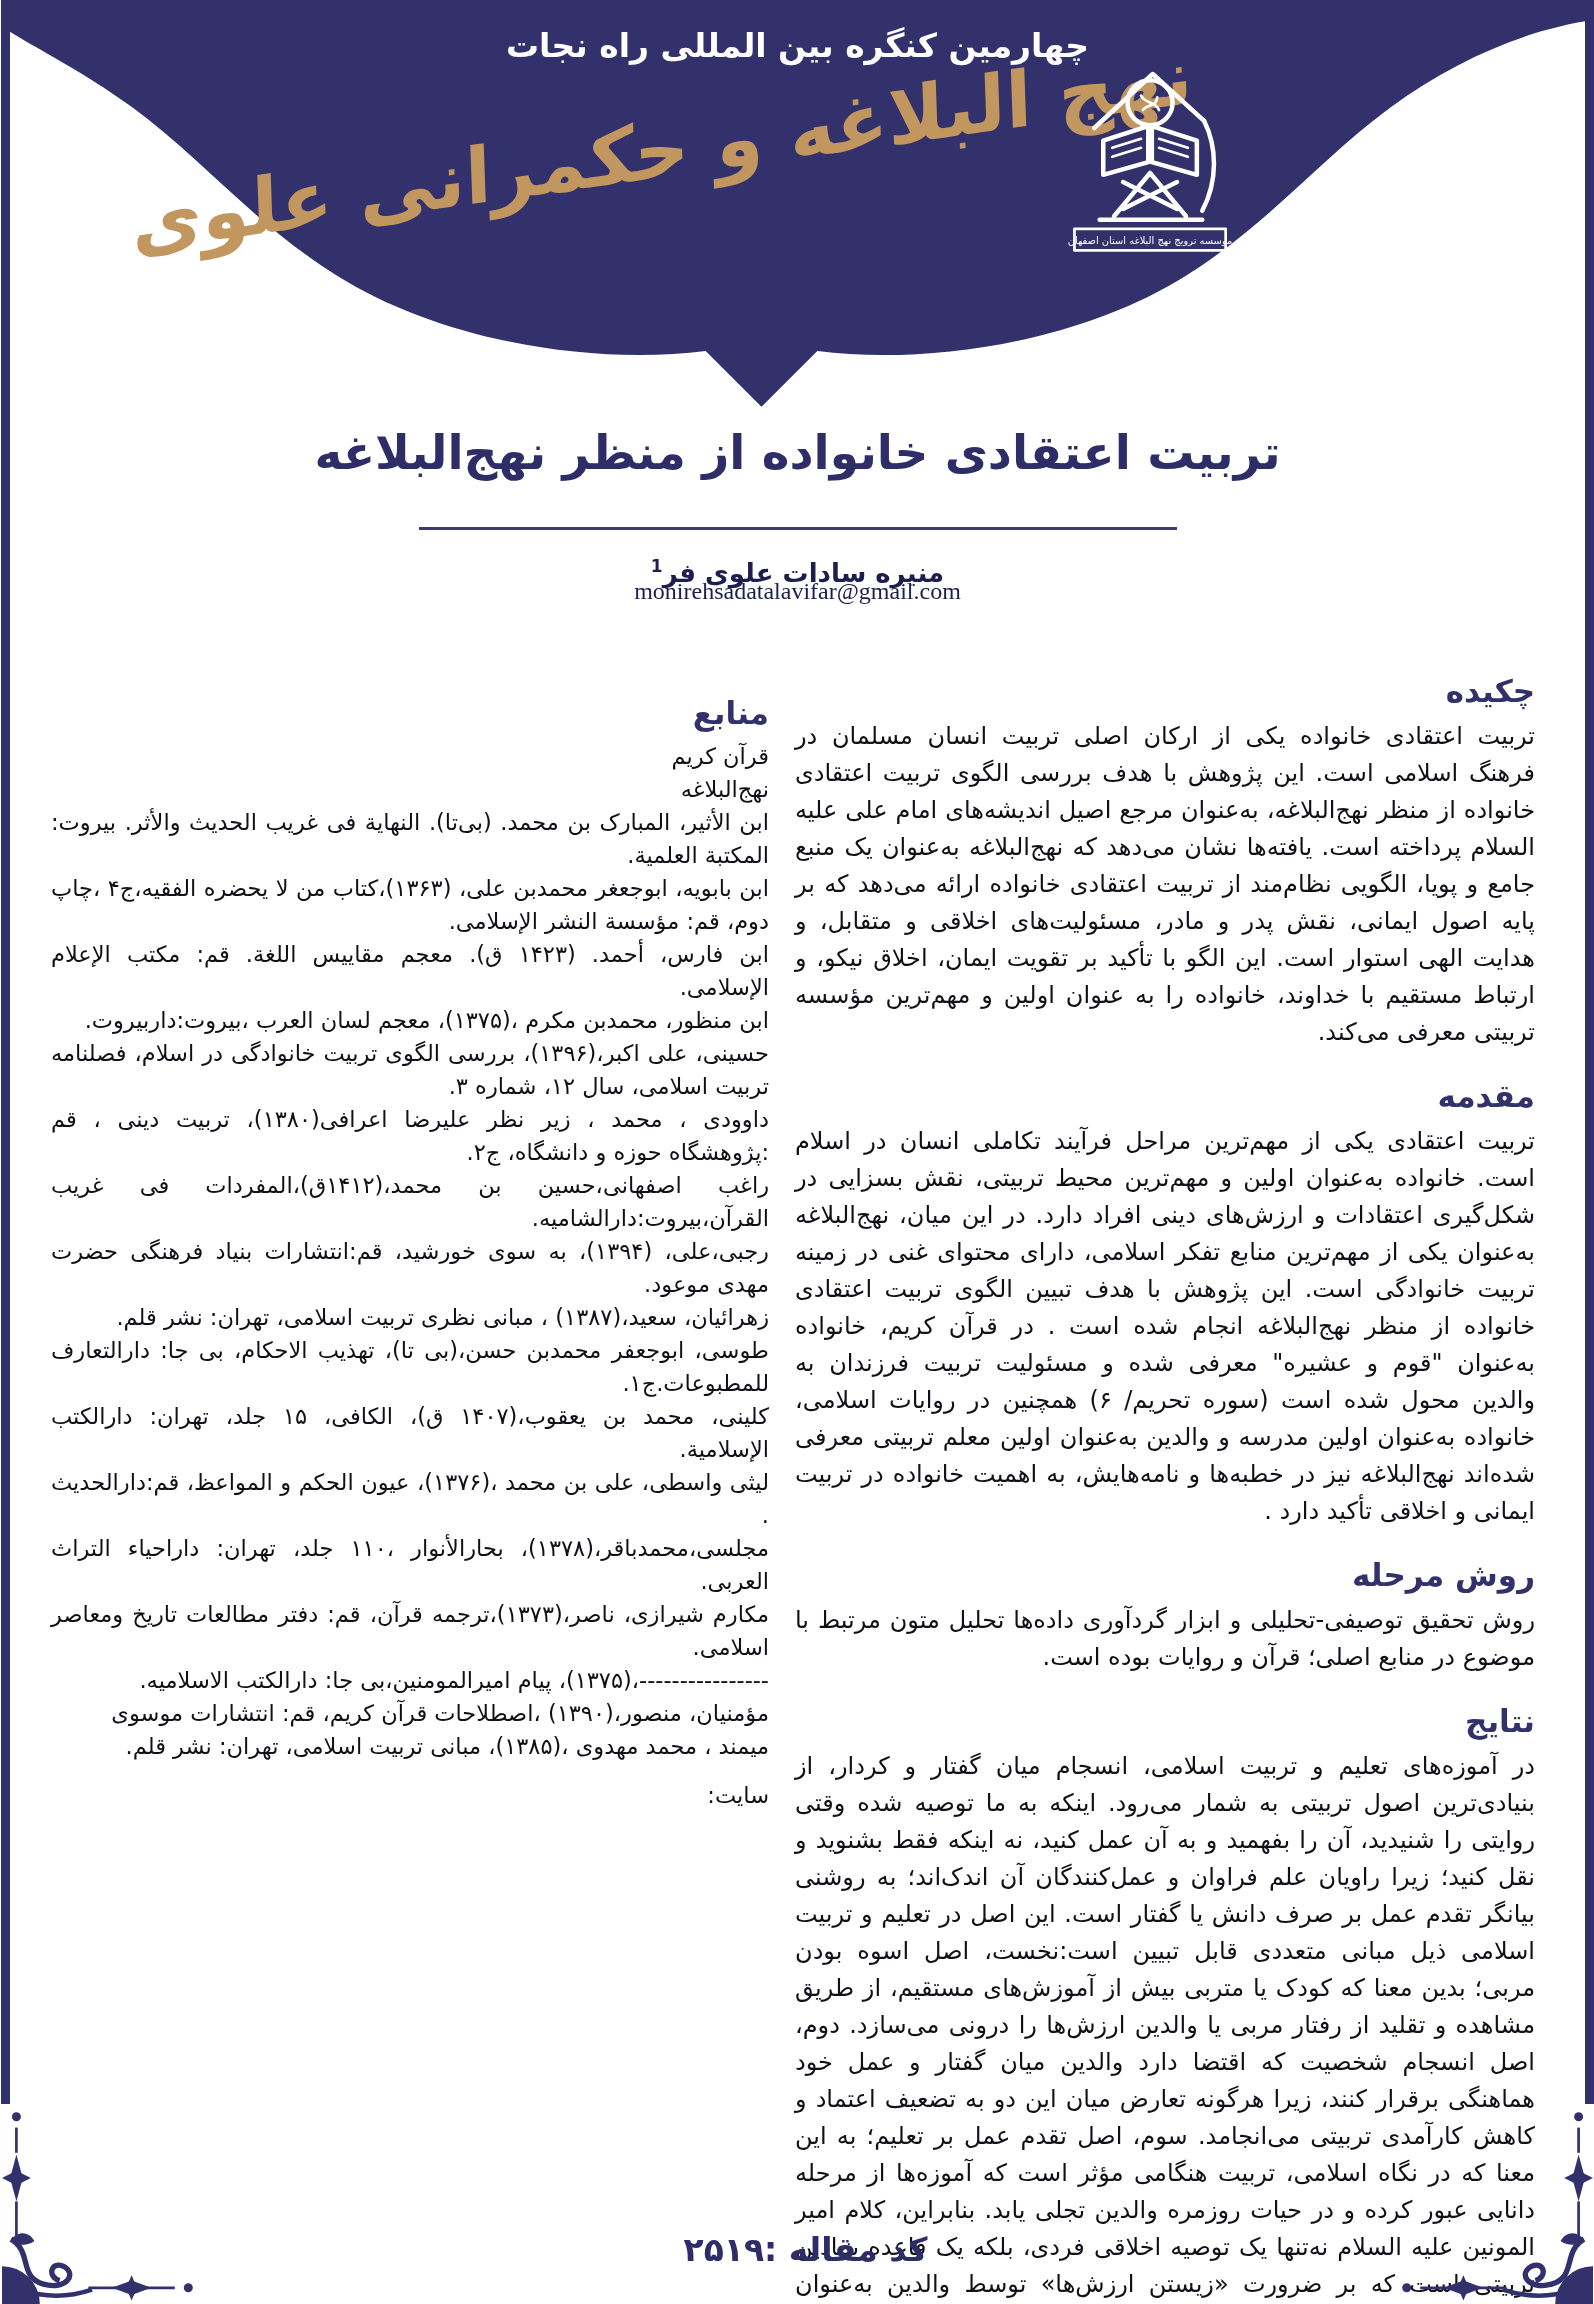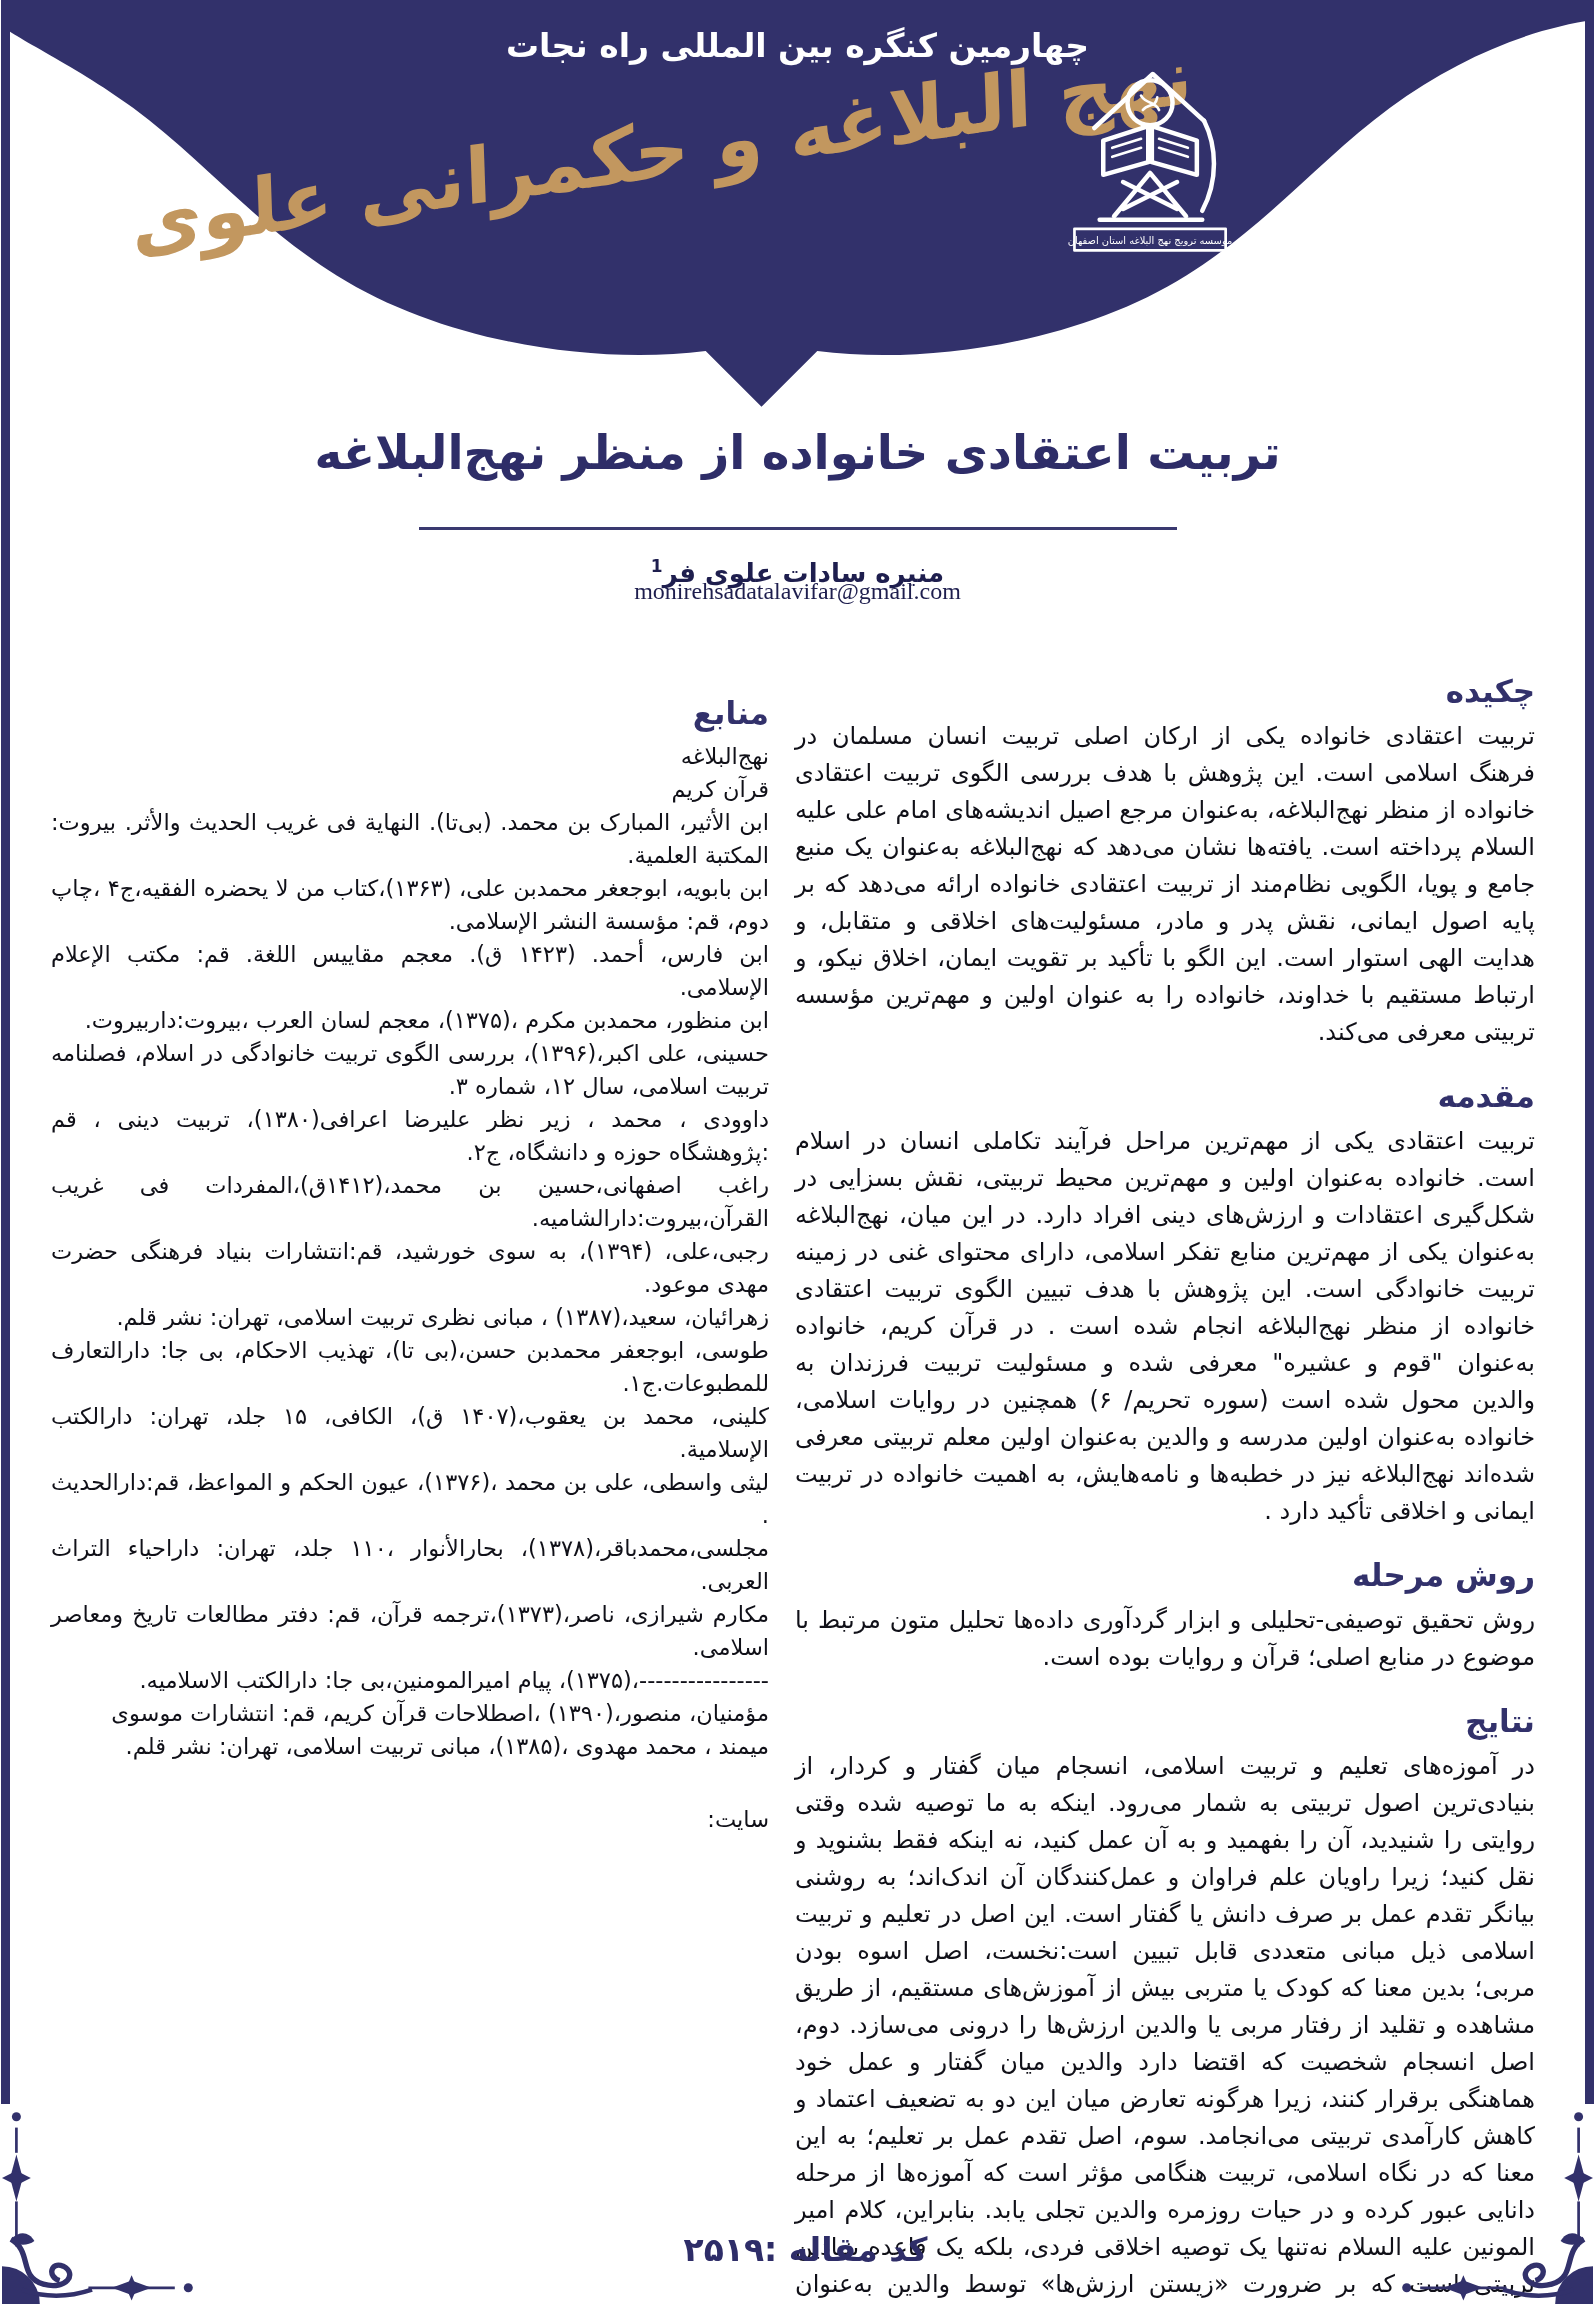--- a/index.html
+++ b/index.html
@@ -49,21 +49,21 @@
 
   .sec-heading{
     color:#32316B;font-size:31px;font-weight:bold;margin:0 0 9px 0;text-align:right;
   }
   .sec-body{font-size:24px;line-height:37px;margin:0 0 27px 0;}
   .col-main .sec-heading{margin-top:23.4px;}
   .col-main .sec-heading:first-child{margin-top:0;}
 
   .refs-list{font-size:22.5px;line-height:33px;}
   .refs-list .list-item{margin:0;}
-  .site-label{font-size:22.5px;line-height:33px;margin-top:40px;}
+  .site-label{font-size:22.5px;line-height:33px;margin-top:16px;}
   .site-list{font-size:22.5px;line-height:33px;}
 
   .footer-code{
     position:absolute;top:2230px;left:16px;right:0;text-align:center;
     color:#2E2D68;font-size:33px;font-weight:bold;direction:rtl;
   }
   .corner-ornament{position:absolute;bottom:0;width:225px;height:198px;}
   .corner-ornament.left{left:1.8px;}
   .corner-ornament.right{right:1.8px;transform:scaleX(-1);}
 </style>
@@ -123,22 +123,22 @@
   <div class="sec-heading">روش مرحله</div>
   <p class="sec-body">روش تحقیق توصیفی-تحلیلی و ابزار گردآوری داده‌ها تحلیل متون مرتبط با موضوع در منابع اصلی؛ قرآن و روایات  بوده است.</p>
 
   <div class="sec-heading">نتایج</div>
   <p class="sec-body">در آموزه‌های تعلیم و تربیت اسلامی، انسجام میان گفتار و کردار، از بنیادی‌ترین اصول تربیتی به شمار می‌رود. اینکه به ما توصیه شده وقتی روایتی را شنیدید، آن را بفهمید و به آن عمل کنید، نه اینکه فقط بشنوید و نقل کنید؛ زیرا راویان علم فراوان و عمل‌کنندگان آن اندک‌اند؛ به روشنی بیانگر تقدم عمل بر صرف دانش یا گفتار است. این اصل در تعلیم و تربیت اسلامی ذیل مبانی متعددی قابل تبیین است:نخست، اصل اسوه بودن مربی؛ بدین معنا که کودک یا متربی بیش از آموزش‌های مستقیم، از طریق مشاهده و تقلید از رفتار مربی یا والدین ارزش‌ها را درونی می‌سازد. دوم، اصل انسجام شخصیت که اقتضا دارد والدین میان گفتار و عمل خود هماهنگی برقرار کنند، زیرا هرگونه تعارض میان این دو به تضعیف اعتماد و کاهش کارآمدی تربیتی می‌انجامد. سوم، اصل تقدم عمل بر تعلیم؛ به این معنا که در نگاه اسلامی، تربیت هنگامی مؤثر است که آموزه‌ها از مرحله دانایی عبور کرده و در حیات روزمره والدین تجلی یابد. بنابراین، کلام امیر المونین علیه السلام نه‌تنها یک توصیه اخلاقی فردی، بلکه یک قاعده بنیادین تربیتی است که بر ضرورت «زیستن ارزش‌ها» توسط والدین به‌عنوان مهم‌ترین شرط انتقال پایدار معارف دینی و اخلاقی به نسل آینده تأکید می‌ورزد و نشان می‌دهد که در نظام تربیتی اسلام، عمل مربی مقدم بر گفتار اوست.</p>
 </div>
 
 <div class="col col-refs">
   <div class="sec-heading">منابع</div>
   <div class="refs-list">
+      <div class="list-item">قرآن کریم</div>
       <div class="list-item">نهج‌البلاغه</div>
-      <div class="list-item">قرآن کریم</div>
       <div class="list-item">ابن الأثیر، المبارک بن محمد. (بی‌تا). النهایة فی غریب الحدیث والأثر. بیروت: المکتبة العلمیة.</div>
       <div class="list-item">ابن بابویه، ابوجعغر محمدبن علی، (۱۳۶۳)،کتاب من لا یحضره الفقیه،ج۴ ،چاپ دوم، قم: مؤسسة النشر الإسلامی.</div>
       <div class="list-item">ابن فارس، أحمد. (۱۴۲۳ ق). معجم مقاییس اللغة. قم: مکتب الإعلام الإسلامی.</div>
       <div class="list-item">ابن منظور، محمدبن مکرم ،(۱۳۷۵)، معجم لسان العرب ،بیروت:داربیروت.</div>
       <div class="list-item">حسینی، علی اکبر،(۱۳۹۶)، بررسی الگوی تربیت خانوادگی در اسلام، فصلنامه تربیت اسلامی، سال ۱۲، شماره ۳.</div>
       <div class="list-item">داوودی ، محمد ، زیر نظر علیرضا اعرافی(۱۳۸۰)، تربیت دینی ، قم :پژوهشگاه حوزه و دانشگاه، ج۲.</div>
       <div class="list-item">راغب اصفهانی،حسین بن محمد،(۱۴۱۲ق)،المفردات فی غریب القرآن،بیروت:دارالشامیه.</div>
       <div class="list-item">رجبی،علی، (۱۳۹۴)، به سوی خورشید، قم:انتشارات بنیاد فرهنگی حضرت مهدی موعود.</div>
       <div class="list-item">زهرائیان، سعید،(۱۳۸۷) ، مبانی نظری تربیت اسلامی، تهران: نشر قلم.</div>
       <div class="list-item">طوسی، ابوجعفر محمدبن حسن،(بی تا)، تهذیب الاحکام، بی جا: دارالتعارف للمطبوعات.ج۱.</div>

